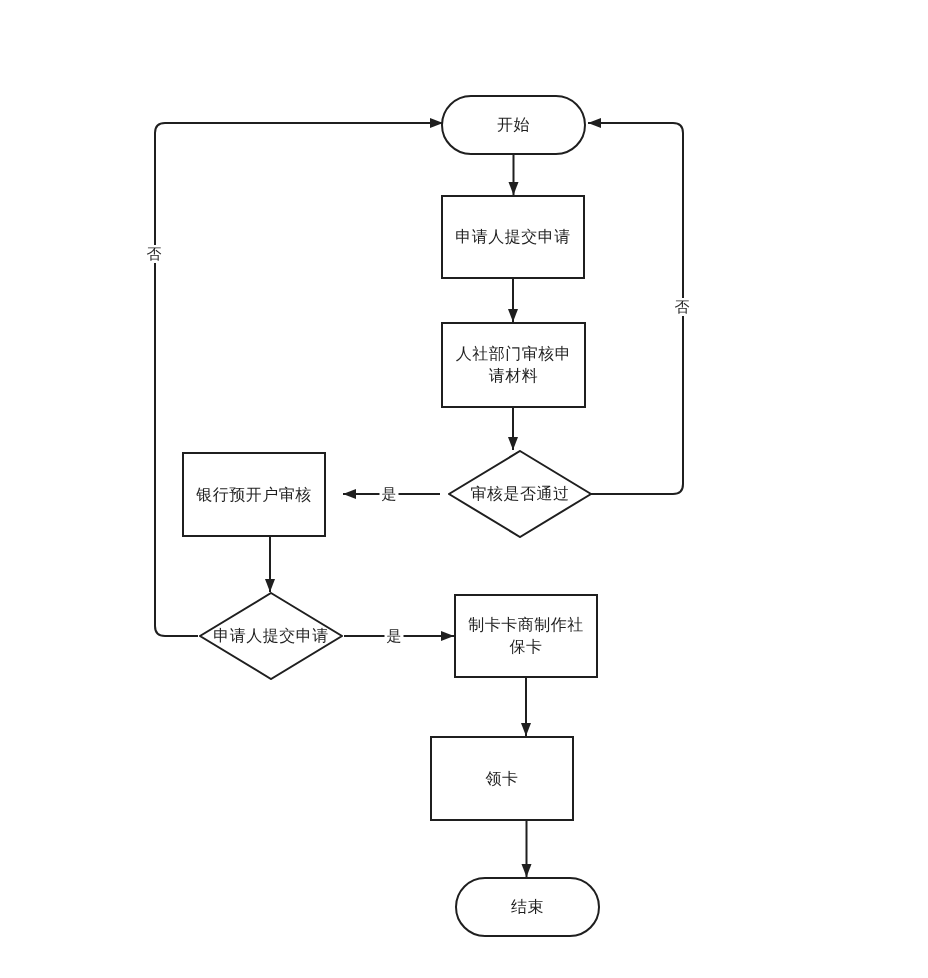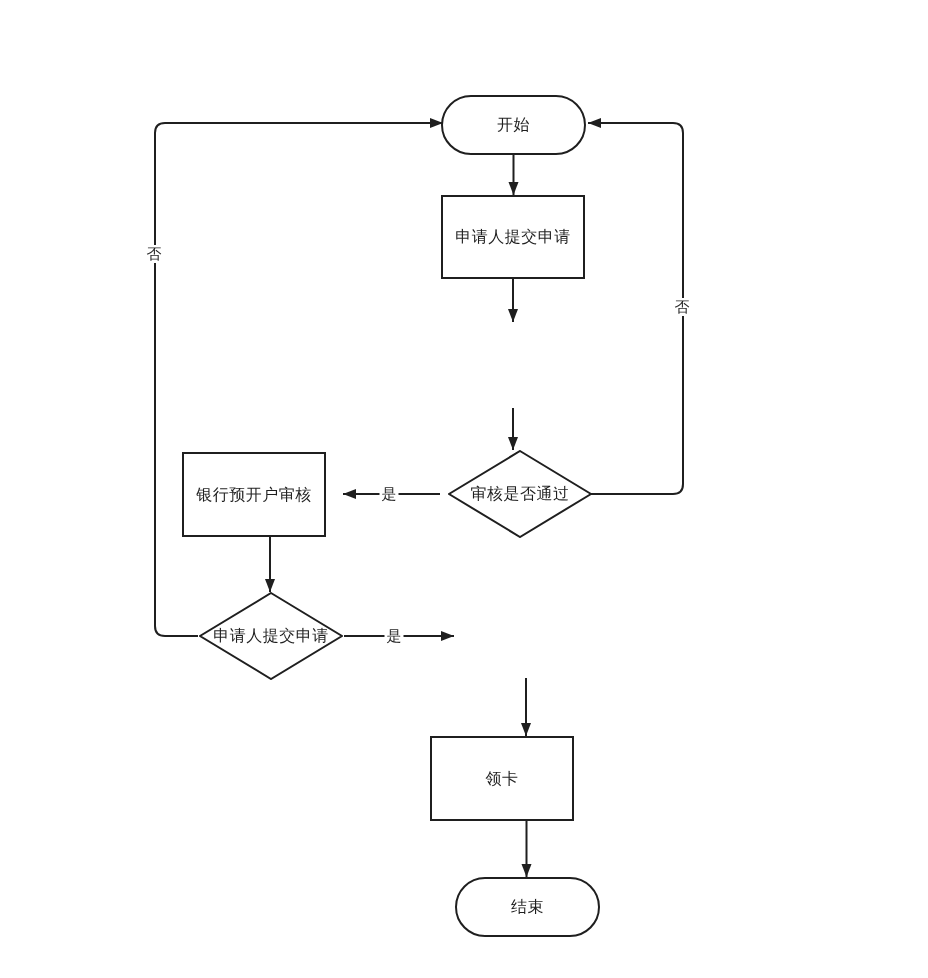--- a/index.html
+++ b/index.html
@@ -91,39 +91,45 @@
   </svg>
 
   <div class="node terminator" style="left:441px;top:95px;width:145px;height:60px">
     <span>开始</span>
   </div>
 
   <div class="node process" style="left:441px;top:195px;width:144px;height:84px">
     <span>申请人提交申请</span>
   </div>
 
+  <div class="node process" style="left:441px;top:322px;width:145px;height:86px">
+    <span>人社部门审核申请材料</span>
+  </div>
 
   <div class="diamond-wrap" style="left:448px;top:450px;width:144px;height:88px">
     <svg width="144" height="88" viewBox="0 0 144 88">
       <polygon points="72,1 143,44 72,87 1,44"></polygon>
     </svg>
     <span class="diamond-label">审核是否通过</span>
   </div>
 
   <div class="node process" style="left:182px;top:452px;width:144px;height:85px">
     <span>银行预开户审核</span>
   </div>
 
   <div class="diamond-wrap" style="left:199px;top:592px;width:144px;height:88px">
     <svg width="144" height="88" viewBox="0 0 144 88">
       <polygon points="72,1 143,44 72,87 1,44"></polygon>
     </svg>
     <span class="diamond-label">申请人提交申请</span>
   </div>
 
+  <div class="node process" style="left:454px;top:594px;width:144px;height:84px">
+    <span>制卡卡商制作社保卡</span>
+  </div>
 
   <div class="node process" style="left:430px;top:736px;width:144px;height:85px">
     <span>领卡</span>
   </div>
 
   <div class="node terminator" style="left:455px;top:877px;width:145px;height:60px">
     <span>结束</span>
   </div>
 
   <div class="edge-label" style="left:389px;top:494px">是</div>

